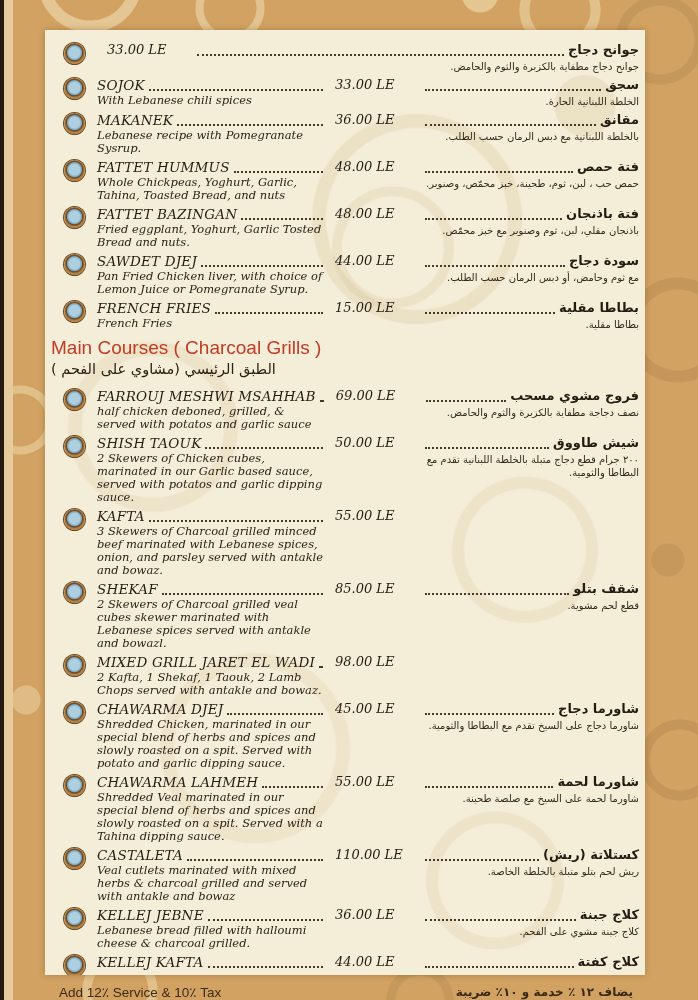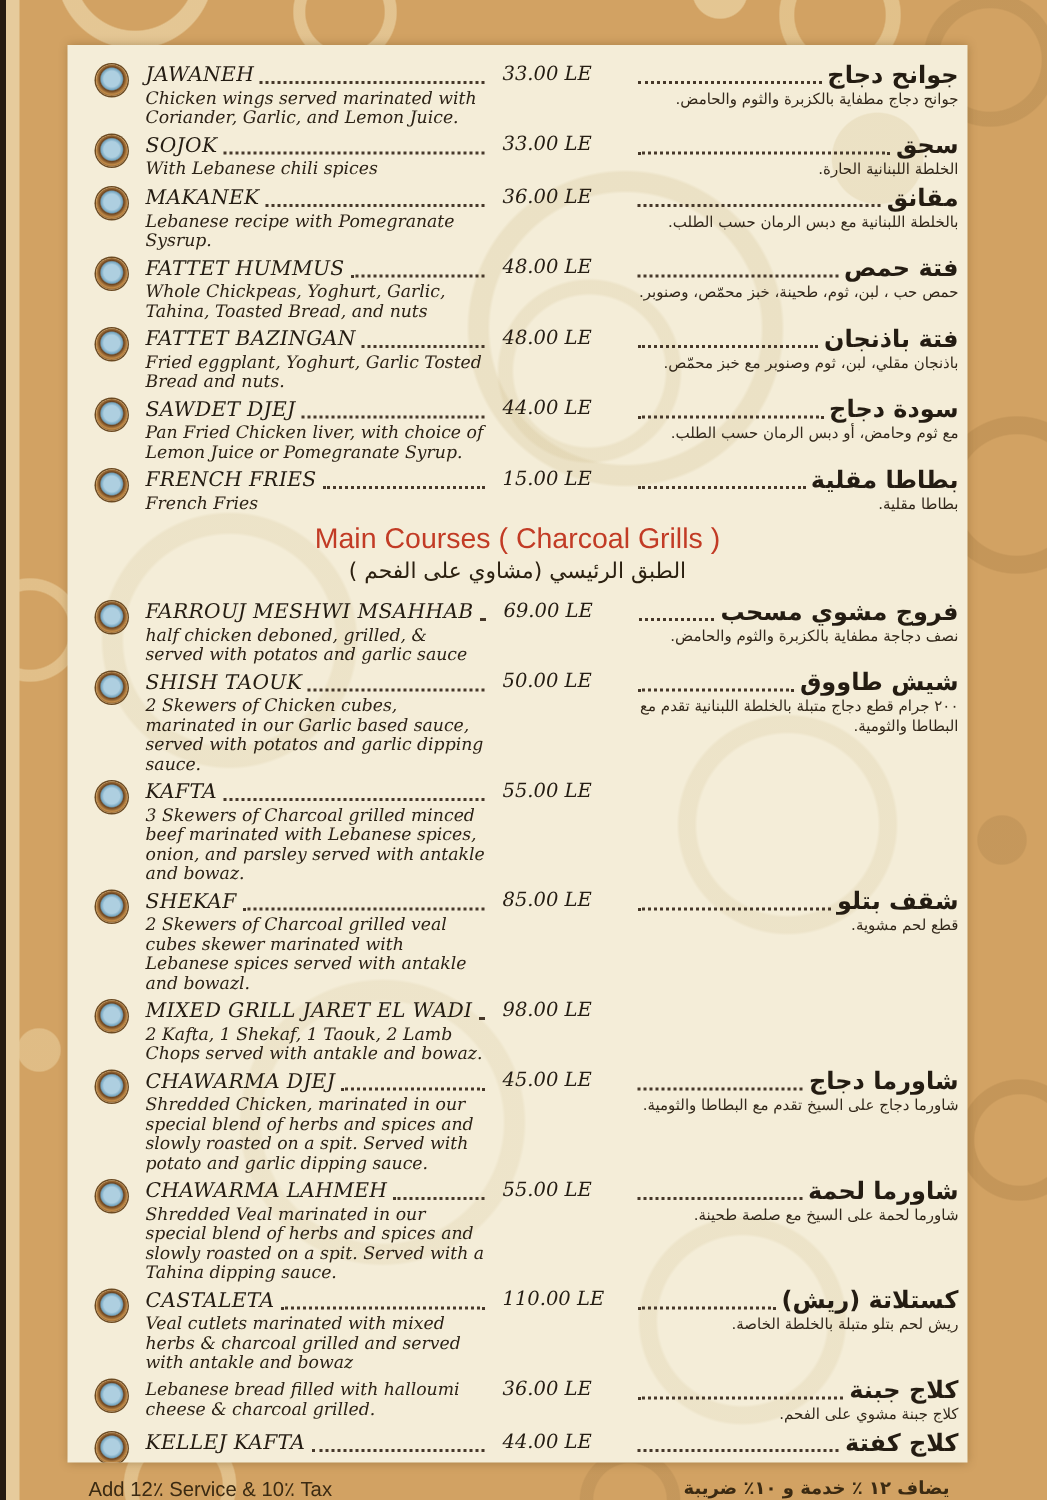--- a/index.html
+++ b/index.html
@@ -55,24 +55,24 @@
   }
   .en-col{flex:0 0 228px;}
   .name-line{display:flex;align-items:flex-end;}
   .en-name{font-style:italic;font-size:13.5px;line-height:16px;color:#241c12;letter-spacing:.2px;white-space:nowrap;}
   .lead{flex:1 1 4px;border-bottom:2px dotted #46382a;height:12px;margin:0 2px 2px 4px;min-width:4px;}
   .en-desc{font-style:italic;font-size:11.5px;line-height:13px;color:#2c2216;margin-top:1px;}
   .price-col{flex:0 0 88px;font-style:italic;font-size:13px;line-height:16px;color:#241c12;white-space:nowrap;padding-left:10px;}
   .ar-col{flex:1 1 auto;min-width:0;}
   .ar-line{display:flex;align-items:flex-end;}
   .ar-lead{flex:1 1 8px;border-bottom:2px dotted #46382a;height:12px;margin:0 4px 2px 2px;min-width:6px;}
-  .ar-name{font-family:"DejaVu Sans",sans-serif;font-weight:bold;font-size:16px;line-height:16px;color:#241c12;white-space:nowrap;direction:rtl;}
+  .ar-name{font-family:"DejaVu Sans",sans-serif;font-weight:bold;font-size:13px;line-height:16px;color:#241c12;white-space:nowrap;direction:rtl;}
   .ar-desc{font-family:"DejaVu Sans",sans-serif;font-size:10px;line-height:13px;color:#33281a;direction:rtl;text-align:right;margin-top:2px;}
   
-  .sec-hdr{text-align:center;margin:6px 0 9px;}
+  .sec-hdr{text-align:left;margin:6px 0 9px;}
   .sec-hdr-en{font-family:"Liberation Sans",sans-serif;font-size:19px;line-height:22px;color:#c23b25;}
   .sec-hdr-ar{font-family:"DejaVu Sans",sans-serif;font-weight:normal;font-size:14.5px;line-height:20px;color:#2b2010;direction:rtl;}
   
   .footer{
     position:absolute;left:45px;right:53px;bottom:0;height:14px;
     display:flex;justify-content:space-between;align-items:center;
     padding:0 12px 2px 14px;box-sizing:border-box;
   }
   .footer-en{font-family:"Liberation Sans",sans-serif;font-size:13.5px;color:#3b2a12;}
   .footer-ar{font-family:"DejaVu Sans",sans-serif;font-weight:bold;font-size:12px;color:#3b2a12;direction:rtl;}
@@ -84,27 +84,20 @@
   <div class="spine-dark"></div>
   <div class="spine-light"></div>
 </div>
 
 <div class="paper">
   <div class="menu-body">
   <div class="item">
     <div class="icon-col">
       <span class="seal"></span>
     </div>
-    <div class="en-col">
-      <div class="name-line">
-        <span class="en-name">JAWANEH</span>
-        <span class="lead"></span>
-      </div>
-      <div class="en-desc">Chicken wings served marinated with Coriander, Garlic, and Lemon Juice.</div>
-    </div>
     <div class="price-col">33.00 LE</div>
     <div class="ar-col">
       <div class="ar-line">
         <span class="ar-lead"></span>
         <span class="ar-name">جوانح دجاج</span>
       </div>
       <div class="ar-desc">جوانح دجاج مطفاية بالكزبرة والثوم والحامض.</div>
     </div>
   </div>
 
@@ -391,20 +384,24 @@
       </div>
       <div class="ar-desc">ريش لحم بتلو متبلة بالخلطة الخاصة.</div>
     </div>
   </div>
 
   <div class="item">
     <div class="icon-col">
       <span class="seal"></span>
     </div>
     <div class="en-col">
+      <div class="name-line">
+        <span class="en-name">KELLEJ JEBNE</span>
+        <span class="lead"></span>
+      </div>
       <div class="en-desc">Lebanese bread filled with halloumi cheese &amp; charcoal grilled.</div>
     </div>
     <div class="price-col">36.00 LE</div>
     <div class="ar-col">
       <div class="ar-line">
         <span class="ar-lead"></span>
         <span class="ar-name">كلاج جبنة</span>
       </div>
       <div class="ar-desc">كلاج جبنة مشوي على الفحم.</div>
     </div>

